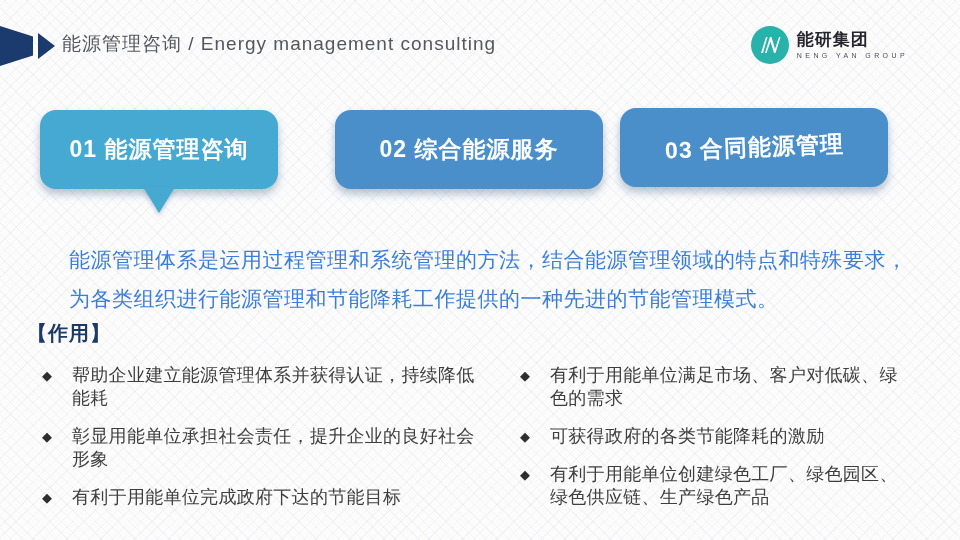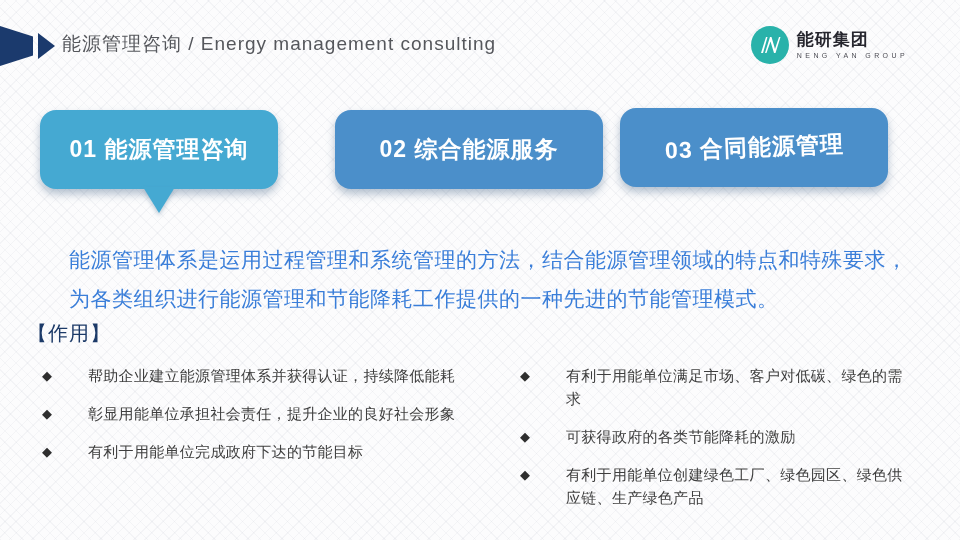--- a/index.html
+++ b/index.html
@@ -65,33 +65,33 @@
 
   
   .desc {
     position:absolute; left:38px; top:240px; width:890px;
     color:#3a7ed9; font-size:21px; line-height:39px; letter-spacing:0.5px;margin-left:31px;
   }
 
   
   .section-heading {
     position:absolute; left:27px; top:320px;
-    font-size:20px; font-weight:normal; color:#1c3a68; letter-spacing:1px;
+    font-size:20px; font-weight:bold; color:#1c3a68; letter-spacing:1px;
   }
 
   
   .col { position:absolute; top:364px; display:flex; flex-direction:column; gap:15px; }
   .col-left  { left:42px;  width:445px; }
   .col-right { left:520px; width:392px; }
   .bullet { display:flex; align-items:flex-start; }
   .bullet-marker {
     flex:0 0 auto; width:30px; font-size:13px; color:#2e2e2e;
     line-height:23px;
   }
-  .bullet-text { font-size:15px; color:#3e3e3e; line-height:23px; letter-spacing:0.3px;margin-left:16px; }
+  .bullet-text { font-size:18px; color:#3e3e3e; line-height:23px; letter-spacing:0.3px; }
 </style>
 </head>
 <body>
 
 <div class="slide">
 
   <div class="hdr">
     <div class="flag-a"></div>
     <div class="flag-b"></div>
     <div class="hdr-title">能源管理咨询 / Energy management consulting</div>

